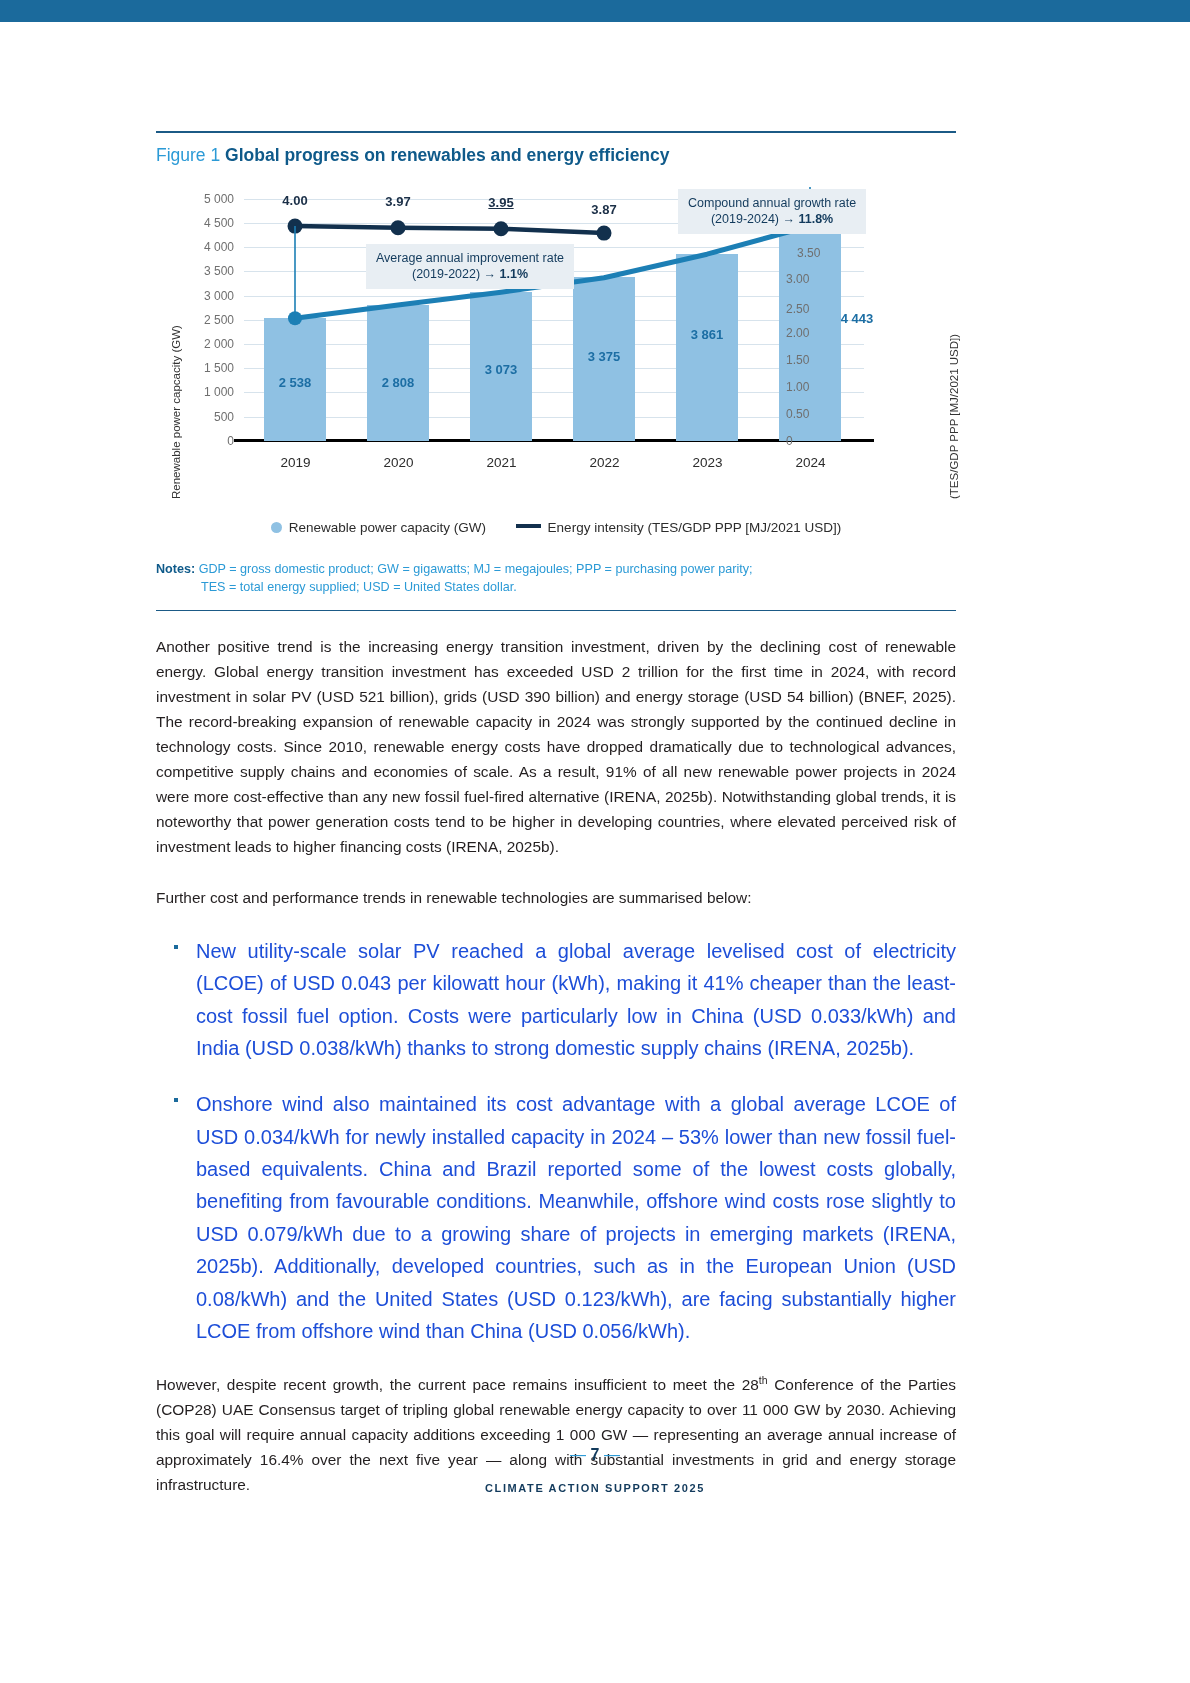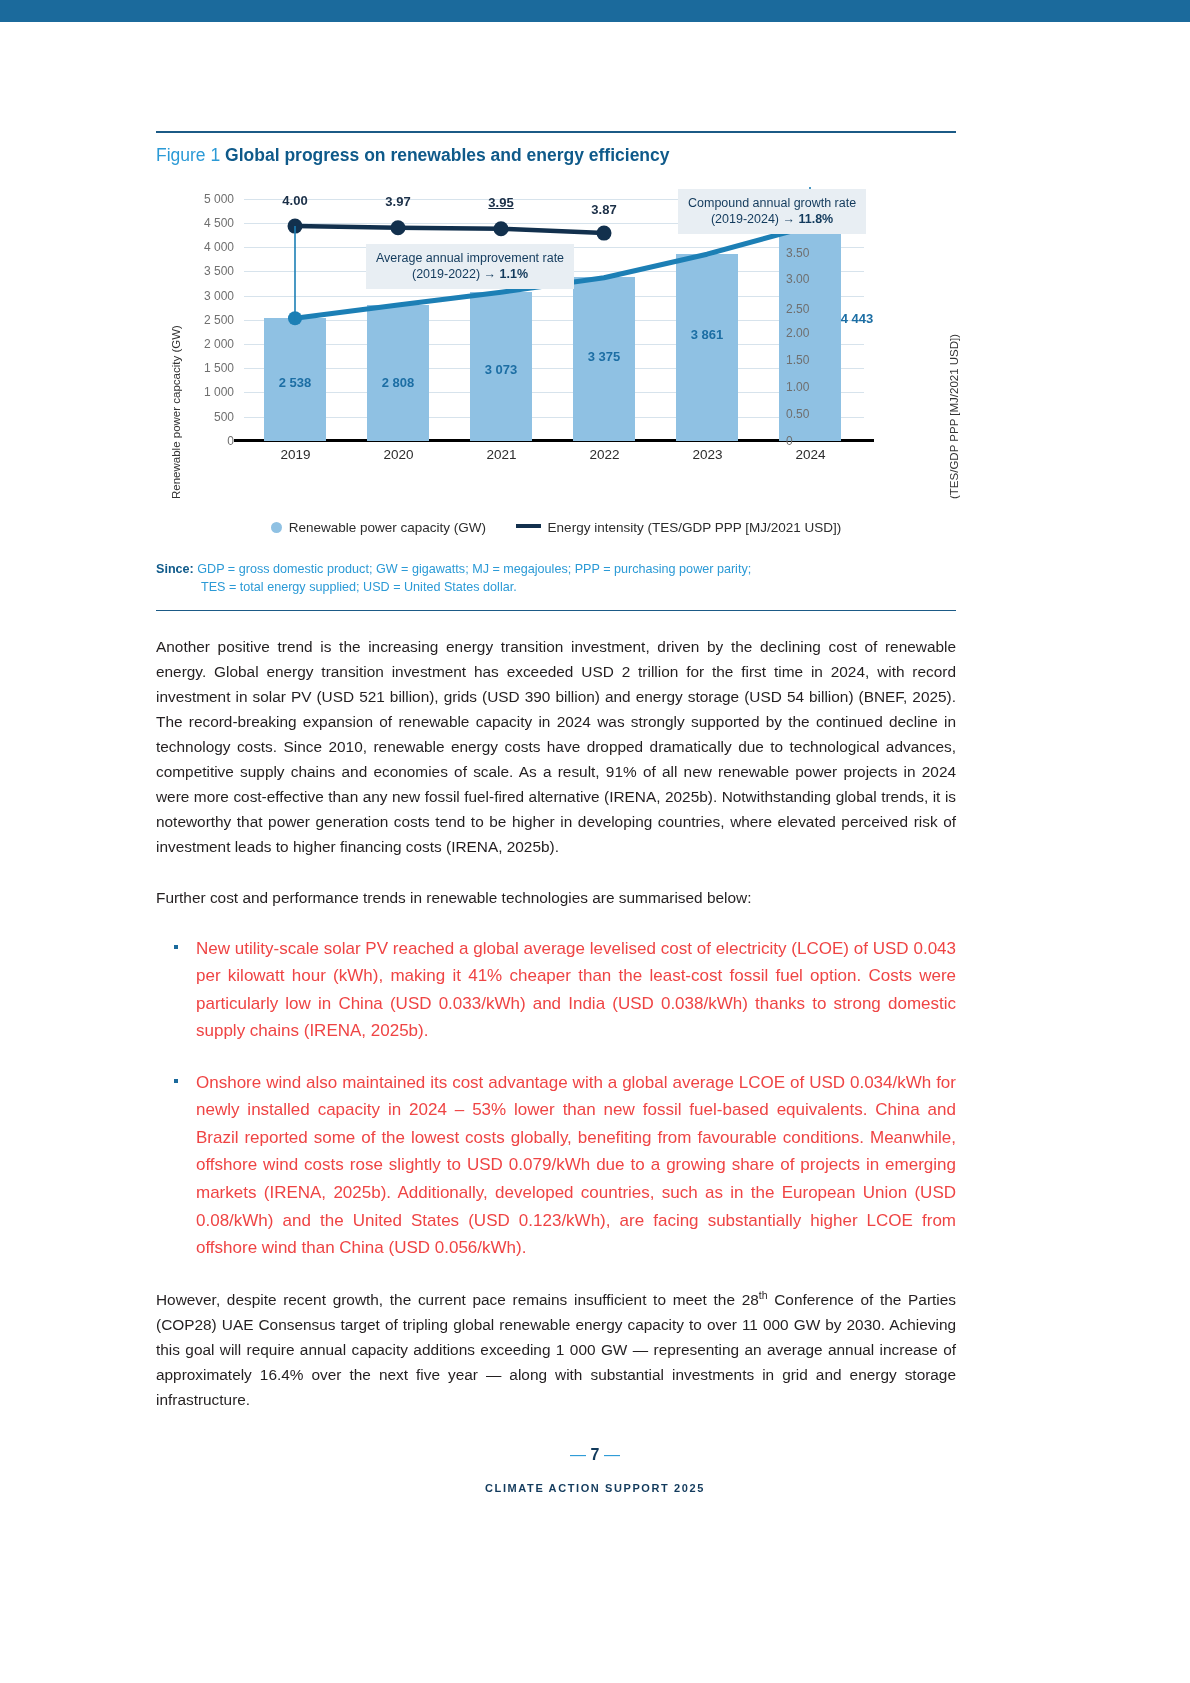--- a/index.html
+++ b/index.html
@@ -90,21 +90,21 @@
     position:absolute;
     width:62px;text-align:center;
     font-size:13px;font-weight:700;color:#1c6ea4;
   }
 
   .xlabels{
     position:absolute;left:88px;top:264px;width:620px;height:22px;
   }
   .xlab{
     position:absolute;width:103px;text-align:center;
-    font-size:13.5px;color:#2c2c2c;
+    font-size:13.5px;color:#2c2c2c;margin-top:8px;
   }
 
   svg.overlay{
     position:absolute;left:88px;top:16px;
     width:620px;height:242px;
     overflow:visible;
   }
 
   .callout{
     position:absolute;
@@ -172,24 +172,24 @@
     text-align:justify;
   }
   p.first{margin-top:24px;}
   p.gap{margin-top:26px;}
   ul.bullets{
     margin:24px 0 0 0;padding:0;list-style:none;
   }
   ul.bullets li{
     position:relative;
     padding-left:40px;
-    font-size:17px;
+    font-size:20px;
     line-height:1.62;
     text-align:justify;
-    color:#ef4444;
+    color:#1d4ed8;
   }
   ul.bullets li + li{margin-top:24px;}
   ul.bullets li .dot{
     position:absolute;left:18px;top:10px;
     width:4px;height:4px;background:#1b6a9c;
   }
   sup{font-size:0.68em;vertical-align:super;}
 
   
   .footer{
@@ -279,21 +279,21 @@
     <div class="ytick l" style="top:112.8px;">3 000</div>
     <div class="ytick l" style="top:137px;">2 500</div>
     <div class="ytick l" style="top:161.2px;">2 000</div>
     <div class="ytick l" style="top:185.4px;">1 500</div>
     <div class="ytick l" style="top:209.6px;">1 000</div>
     <div class="ytick l" style="top:233.8px;">500</div>
     <div class="ytick l" style="top:258px;">0</div>
 
     <div class="ytick r" style="top:16px;">4.50</div>
     <div class="ytick r" style="top:42.9px;">4.00</div>
-    <div class="ytick r" style="top:69.8px;">3.50</div>
+    <div class="ytick r" style="top:69.8px;margin-left:11px;">3.50</div>
     <div class="ytick r" style="top:96.7px;">3.00</div>
     <div class="ytick r" style="top:126px;">2.50</div>
     <div class="ytick r" style="top:150.4px;">2.00</div>
     <div class="ytick r" style="top:177.3px;">1.50</div>
     <div class="ytick r" style="top:204.2px;">1.00</div>
     <div class="ytick r" style="top:231.1px;">0.50</div>
     <div class="ytick r" style="top:258px;">0</div>
 
     <div class="lineval" style="left:109px; top:10px;">4.00</div>
     <div class="lineval" style="left:212px; top:11px;">3.97</div>
@@ -328,21 +328,21 @@
     <span class="item">
       <span class="lg-dot"></span><span>Renewable power capacity (GW)</span>
     </span>
     <span class="gap"></span>
     <span class="item">
       <span class="lg-line"></span><span>Energy intensity (TES/GDP PPP [MJ/2021 USD])</span>
     </span>
   </div>
 
   <div class="notes">
-    <b>Since:</b>
+    <b>Notes:</b>
     <span>GDP = gross domestic product; GW = gigawatts; MJ = megajoules; PPP = purchasing power parity;</span>
     <span class="l2">TES = total energy supplied; USD = United States dollar.</span>
   </div>
 
   <div class="body-rule"></div>
 
   <p class="body first">Another positive trend is the increasing energy transition investment, driven by the declining cost of renewable energy. Global energy transition investment has exceeded USD 2 trillion for the first time in 2024, with record investment in solar PV (USD 521 billion), grids (USD 390 billion) and energy storage (USD 54 billion) (BNEF, 2025). The record-breaking expansion of renewable capacity in 2024 was strongly supported by the continued decline in technology costs. Since 2010, renewable energy costs have dropped dramatically due to technological advances, competitive supply chains and economies of scale. As a result, 91% of all new renewable power projects in 2024 were more cost-effective than any new fossil fuel-fired alternative (IRENA, 2025b). Notwithstanding global trends, it is noteworthy that power generation costs tend to be higher in developing countries, where elevated perceived risk of investment leads to higher financing costs (IRENA, 2025b).</p>
 
   <p class="body gap">Further cost and performance trends in renewable technologies are summarised below:</p>
 

